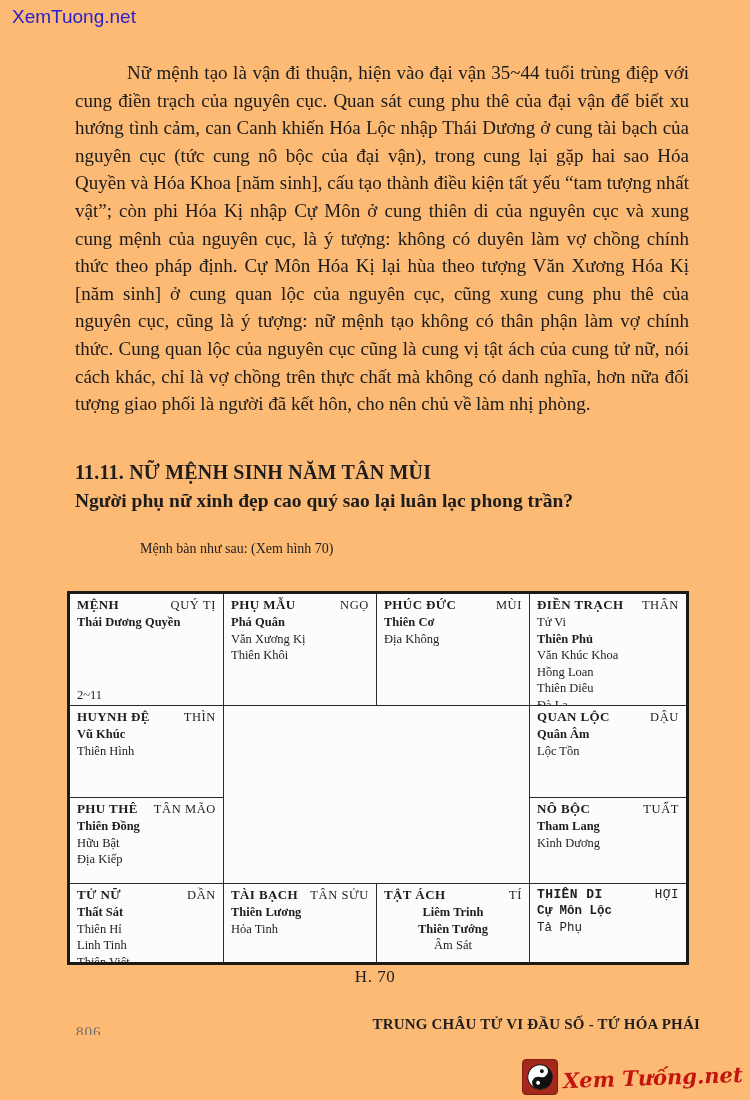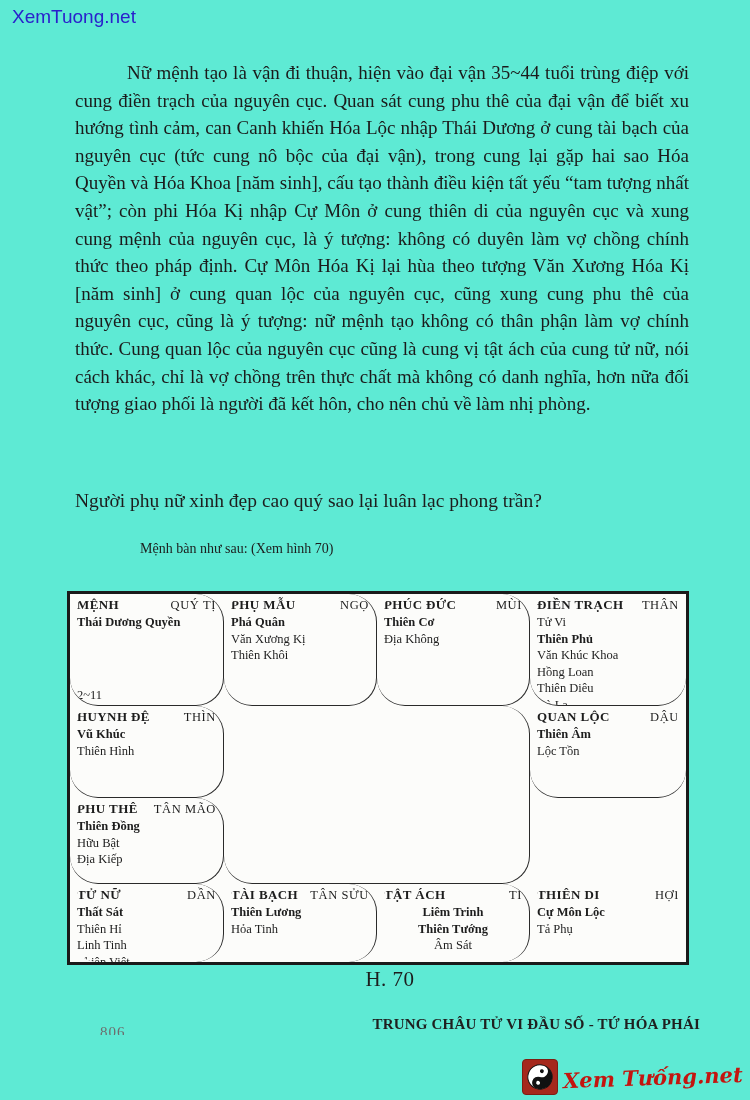--- a/index.html
+++ b/index.html
@@ -1,20 +1,20 @@
 <!DOCTYPE html>
 <html><head>
 <meta charset="utf-8">
 <style>
   html,body{margin:0;padding:0;background:#e8e8e8;}
   .page{
     position:relative;
     width:750px;height:1100px;
     margin:0 auto;
-    background:#5eead4;
+    background:#fdba74;
     overflow:hidden;
     font-family:"Liberation Serif","DejaVu Serif",serif;
     color:#1d1d1d;
   }
   .watermark-top{
     position:absolute;left:12px;top:6px;
     font-family:"Liberation Sans","DejaVu Sans",sans-serif;
     font-size:19px;color:#2a21cc;
   }
   .body-paragraph{
@@ -22,21 +22,21 @@
     font-size:19px;line-height:27.6px;
     text-align:justify;text-indent:52px;
     color:#1b1b1b;
   }
   .section-title{
     position:absolute;left:75px;top:461px;
     font-size:20px;font-weight:bold;letter-spacing:.2px;
   }
   .section-question{
     position:absolute;left:75px;top:490px;
-    font-size:19.5px;font-weight:normal;
+    font-size:19.5px;font-weight:bold;
   }
   .leadin{
     position:absolute;left:140px;top:541px;
     font-size:14px;
   }
   
   .chart{
     position:absolute;left:67px;top:591px;
     width:616px;height:368px;
     display:grid;
@@ -46,49 +46,48 @@
     box-sizing:content-box;
     background:#fcfcfa;
   }
   .cell{
     position:relative;
     border-right:1.5px solid #2a2a2a;
     border-bottom:1.5px solid #2a2a2a;
     padding:3px 7px 2px 7px;
     box-sizing:border-box;
     overflow:hidden;
-    border-radius:28px;
   }
   .cell.no-r{border-right:none;}
   .cell.no-b{border-bottom:none;}
   .a-menh{grid-area:1/1;} .a-phumau{grid-area:1/2;} .a-phucduc{grid-area:1/3;} .a-dientrach{grid-area:1/4;}
   .a-huynhde{grid-area:2/1;} .a-quanloc{grid-area:2/4;}
   .a-phuthe{grid-area:3/1;} .a-noboc{grid-area:3/4;}
-  .a-tunu{grid-area:4/1;} .a-taibach{grid-area:4/2;} .a-tatach{grid-area:4/3;text-align:center;} .a-thiendi{grid-area:4/4;}
+  .a-tunu{grid-area:4/1;} .a-taibach{grid-area:4/2;} .a-tatach{grid-area:4/3;text-align:center;} .a-thiendi{grid-area:4/4;font-family:Liberation Mono, monospace;}
   .a-center{grid-row:2 / span 2;grid-column:2 / span 2;}
   .cell-head{
     display:flex;justify-content:space-between;align-items:baseline;
     font-size:13px;margin-bottom:1px;
   }
   .pname{font-weight:bold;letter-spacing:.4px;}
   .pbranch{font-size:12.5px;letter-spacing:.6px;}
   .star{font-size:12.5px;line-height:16.5px;}
   .star.b{font-weight:bold;}
   .cell-foot{
     position:absolute;left:7px;bottom:2px;font-size:12.5px;
   }
   .chart-caption{
-    position:absolute;left:82px;top:967px;width:616px;
-    text-align:center;font-size:21px;letter-spacing:.5px;
+    position:absolute;left:67px;top:967px;width:616px;
+    text-align:center;font-size:17px;letter-spacing:.5px;
   }
   
   .page-number{
     position:absolute;left:76px;top:1024px;
     height:11px;overflow:hidden;
-    font-size:15px;color:#6d6d6d;letter-spacing:1px;margin-left:24px;
+    font-size:15px;color:#6d6d6d;letter-spacing:1px;
   }
   .book-title{
     position:absolute;right:50px;top:1016px;
     font-size:15px;font-weight:bold;letter-spacing:.2px;color:#1f1f1f;
   }
   .logo{
     position:absolute;right:5px;top:1059px;
     display:flex;align-items:center;gap:5px;
   }
   .logo-box{
@@ -108,20 +107,21 @@
 </style>
 </head>
 <body>
 
 <div class="page">
 
   <div class="watermark-top">XemTuong.net</div>
 
   <p class="body-paragraph">Nữ mệnh tạo là vận đi thuận, hiện vào đại vận 35~44 tuổi trùng điệp với cung điền trạch của nguyên cục. Quan sát cung phu thê của đại vận để biết xu hướng tình cảm, can Canh khiến Hóa Lộc nhập Thái Dương ở cung tài bạch của nguyên cục (tức cung nô bộc của đại vận), trong cung lại gặp hai sao Hóa Quyền và Hóa Khoa [năm sinh], cấu tạo thành điều kiện tất yếu “tam tượng nhất vật”; còn phi Hóa Kị nhập Cự Môn ở cung thiên di của nguyên cục và xung cung mệnh của nguyên cục, là ý tượng: không có duyên làm vợ chồng chính thức theo pháp định. Cự Môn Hóa Kị lại hùa theo tượng Văn Xương Hóa Kị [năm sinh] ở cung quan lộc của nguyên cục, cũng xung cung phu thê của nguyên cục, cũng là ý tượng: nữ mệnh tạo không có thân phận làm vợ chính thức. Cung quan lộc của nguyên cục cũng là cung vị tật ách của cung tử nữ, nói cách khác, chỉ là vợ chồng trên thực chất mà không có danh nghĩa, hơn nữa đối tượng giao phối là người đã kết hôn, cho nên chủ về làm nhị phòng.</p>
 
+  <div class="section-title">11.11. NỮ MỆNH SINH NĂM TÂN MÙI</div>
   <div class="section-question">Người phụ nữ xinh đẹp cao quý sao lại luân lạc phong trần?</div>
   <div class="leadin">Mệnh bàn như sau: (Xem hình 70)</div>
 
   <div class="chart">
 
     <div class="cell a-menh">
       <div class="cell-head">
         <span class="pname">MỆNH</span>
         <span class="pbranch">QUÝ TỊ</span>
       </div>
@@ -170,34 +170,42 @@
       <div class="star">Thiên Hình</div>
     </div>
 
     <div class="cell a-center"></div>
 
     <div class="cell a-quanloc no-r">
       <div class="cell-head">
         <span class="pname">QUAN LỘC</span>
         <span class="pbranch">DẬU</span>
       </div>
-      <div class="star b">Thiên Âm</div>
+      <div class="star b">Quân Âm</div>
       <div class="star">Lộc Tồn</div>
     </div>
 
     <div class="cell a-phuthe">
       <div class="cell-head">
         <span class="pname">PHU THÊ</span>
         <span class="pbranch">TÂN MÃO</span>
       </div>
       <div class="star b">Thiên Đồng</div>
       <div class="star">Hữu Bật</div>
       <div class="star">Địa Kiếp</div>
     </div>
 
+    <div class="cell a-noboc no-r">
+      <div class="cell-head">
+        <span class="pname">NÔ BỘC</span>
+        <span class="pbranch">TUẤT</span>
+      </div>
+      <div class="star b">Tham Lang</div>
+      <div class="star">Kình Dương</div>
+    </div>
 
     <div class="cell a-tunu no-b">
       <div class="cell-head">
         <span class="pname">TỬ NỮ</span>
         <span class="pbranch">DẦN</span>
       </div>
       <div class="star b">Thất Sát</div>
       <div class="star">Thiên Hỉ</div>
       <div class="star">Linh Tinh</div>
       <div class="star">Thiên Việt</div>

